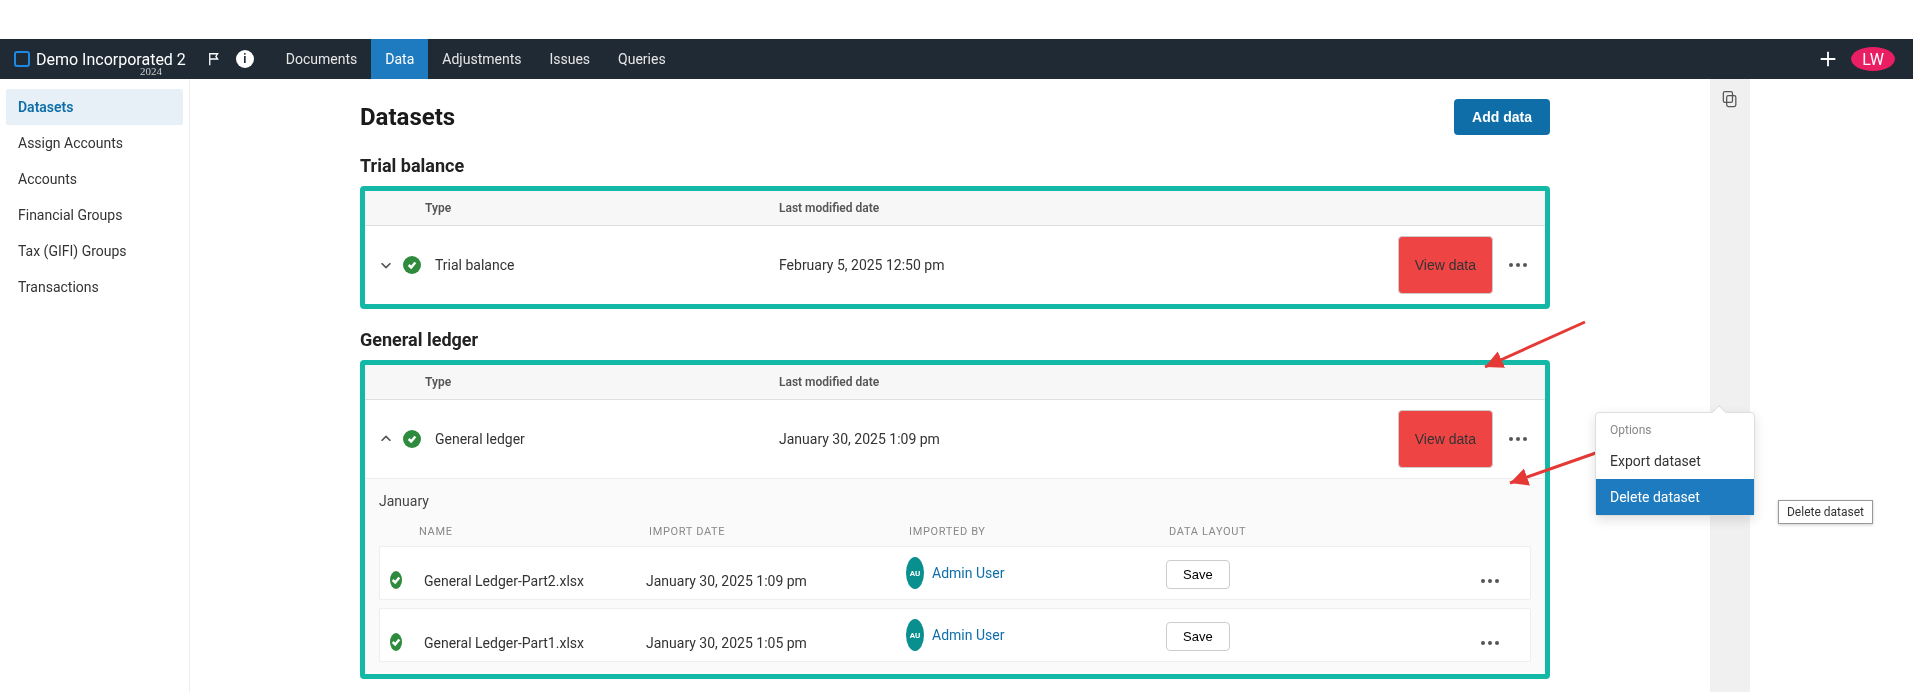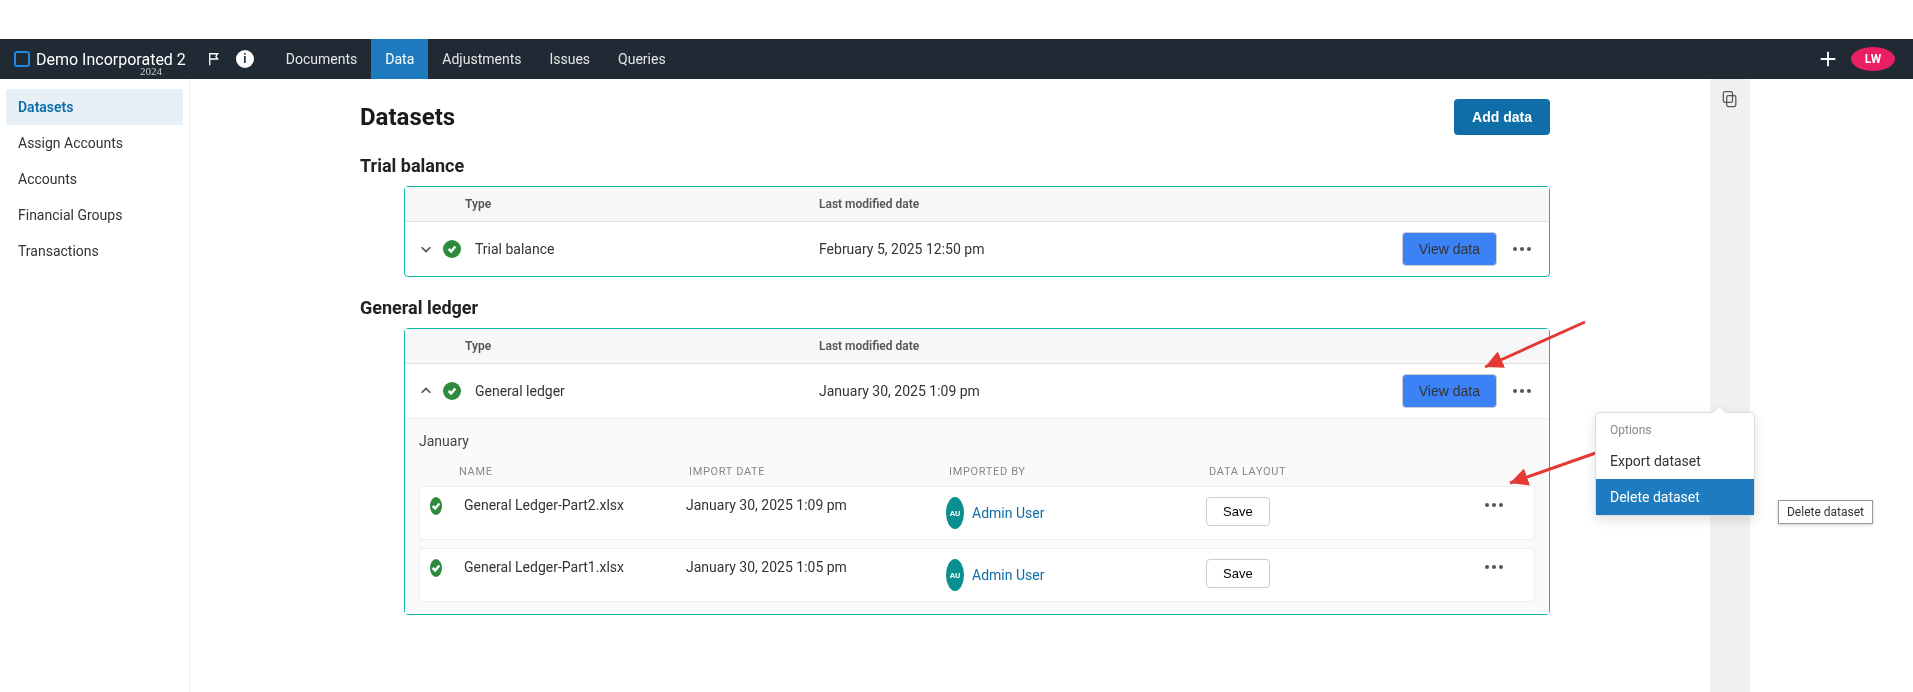--- a/index.html
+++ b/index.html
@@ -11,61 +11,61 @@
   .square-icon { width: 16px; height: 16px; border: 2px solid #1e88e5; border-radius: 3px; display:inline-block;}
   .company-text { font-size: 16px; font-weight: 400; color:#fff;}
   .year { font-size: 11px; color:#ccc; position:absolute; left:140px; top:26px;font-family:Liberation Serif, serif;}
   .flag-icon { width:14px; height:14px; fill:#fff; margin-left:16px; cursor:pointer;}
   .info-circle { width:18px; height:18px; background:#fff; border-radius:50%; display:inline-flex;align-items:center;justify-content:center;color:#1f2a35;font-weight:bold;font-size:12px; margin-left:14px; cursor:pointer;}
   .nav { display:flex; align-items:stretch; height:100%; margin-left:18px;}
   .nav-item { display:flex; align-items:center; padding:0 14px; color:#e6e6e6; font-size:14px; cursor:pointer;}
   .nav-item.active { background:#1e7bbf; color:#fff;}
   .topbar-right { margin-left:auto; display:flex; align-items:center; gap:12px; padding-right:10px;}
   .plus-icon { width:22px; height:22px; stroke:#fff; stroke-width:2; fill:none; cursor:pointer;}
-  .avatar { width:44px; height:24px; border-radius:50%; background:#e91e63; color:#fff; display:flex;align-items:center;justify-content:center;font-size:12px;font-weight:700;cursor:pointer;}
+  .avatar { width:44px; height:24px; border-radius:50%; background:#e91e63; color:#fff; display:flex;align-items:center;justify-content:center;font-size:16px;font-weight:400;cursor:pointer;}
 
   
   .main { display:flex; height:calc(100% - 40px); }
   .sidebar { width:190px; padding:10px 6px; border-right:1px solid #eee;}
   .side-item { padding:10px 12px; color:#333; font-size:14px; cursor:pointer; border-radius:2px;}
   .side-item.active { background:#e6f0f6; color:#0f6ea8; font-weight:600;}
   .content-wrap { flex:1; display:flex; }
   .content { flex:1; padding:20px 160px 20px 170px; max-width:1520px;}
   .rightrail { width:40px; background:#f0f0f0; display:flex; flex-direction:column; align-items:center; padding-top:10px;}
   .copy-icon { width:20px; height:20px; stroke:#555; fill:none; stroke-width:1.5; cursor:pointer;}
 
   .page-header { display:flex; align-items:center; justify-content:space-between; margin-bottom:20px;}
   .page-title { font-size:24px; font-weight:700; color:#1a1a1a;}
   .btn-primary { background:#0f6ea8; color:#fff; border:none; padding:10px 18px; font-size:14px; font-weight:600; border-radius:4px; cursor:pointer;}
 
   .section-title { font-size:18px; font-weight:700; color:#222; margin:20px 0 10px;}
 
-  .panel { border:1px solid #14b8a6; border-radius:4px;margin-left:44px; }
+  .panel { border:5px solid #14b8a6; border-radius:4px; }
   .panel-head { display:flex; background:#f7f7f7; padding:10px 14px; font-size:12px; color:#555; font-weight:600; border-bottom:1px solid #e0e0e0;}
   .col-type { width:400px; padding-left:46px;}
   .col-date { flex:1;}
   .col-actions { width:200px;}
 
   .panel-row { display:flex; align-items:center; padding:10px 14px; font-size:14px; position:relative;}
   .chev { width:14px; height:14px; stroke:#555; fill:none; stroke-width:2; cursor:pointer; margin-right:10px;}
   .check-badge { width:18px; height:18px; background:#2e8b3d; border-radius:50%; display:inline-flex;align-items:center;justify-content:center; margin-right:14px;}
   .check-badge svg{width:10px;height:10px;stroke:#fff;fill:none;stroke-width:3;}
   .row-type { width:400px; display:flex; align-items:center;}
   .row-date { flex:1; color:#333;}
   .row-actions { display:flex; align-items:center; gap:12px;}
-  .btn-outline { background:#3b82f6; border:1px solid #ccc; border-radius:4px; padding:8px 16px; font-size:14px; cursor:pointer; color:#333;}
+  .btn-outline { background:#ef4444; border:1px solid #ccc; border-radius:4px; padding:20px 16px; font-size:14px; cursor:pointer; color:#333;}
   .dots { display:flex; gap:3px; cursor:pointer; padding:6px 4px;}
   .dots span{width:4px;height:4px;background:#555;border-radius:50%;display:block;}
 
   
   .sources { background:#fafafa; padding:14px 14px 4px; border-top:1px solid #eee;}
   .sources-title { font-size:14px; font-weight:400; color:#444; margin-bottom:8px;}
   .src-head { display:flex; font-size:11px; color:#888; letter-spacing:0.06em; padding:8px 10px 8px 40px;}
   .sc-name{width:230px;} .sc-date{width:260px;} .sc-by{width:260px;} .sc-layout{flex:1;} .sc-act{width:60px;}
-  .src-row { display:flex; align-items:flex-start; background:#fff; border:1px solid #eee; border-radius:2px; padding:10px 10px; margin-bottom:8px;}
+  .src-row { display:flex; align-items:flex-end; background:#fff; border:1px solid #eee; border-radius:2px; padding:10px 10px; margin-bottom:8px;}
   .src-check { width:26px; display:flex; justify-content:center;}
   .src-name { width:230px; padding-left:8px;}
   .src-date { width:260px; color:#333;}
   .src-by { width:260px; display:flex; align-items:center; gap:8px;}
   .user-badge{width:18px;height:32px;border-radius:50%;background:#0a8f8f;color:#fff;font-size:8px;display:flex;align-items:center;justify-content:center;font-weight:bold;}
   .user-link{color:#0f6ea8; cursor:pointer;}
   .src-layout{flex:1;}
   .btn-small{background:#fff;border:1px solid #ccc;border-radius:4px;padding:6px 16px;font-size:13px;cursor:pointer;}
   .src-menu{width:60px;display:flex;justify-content:center;}
 
@@ -112,20 +112,21 @@
     <div class="avatar">LW</div>
   </div>
 </div>
 
 <div class="main">
   <div class="sidebar">
     <div class="side-item active">Datasets</div>
     <div class="side-item">Assign Accounts</div>
     <div class="side-item">Accounts</div>
     <div class="side-item">Financial Groups</div>
+    <div class="side-item">Tax (GIFI) Groups</div>
     <div class="side-item">Transactions</div>
   </div>
 
   <div class="content-wrap">
     <div class="content">
 
       <div class="page-header">
         <h1 class="page-title">Datasets</h1>
         <button class="btn-primary">Add data</button>
       </div>

